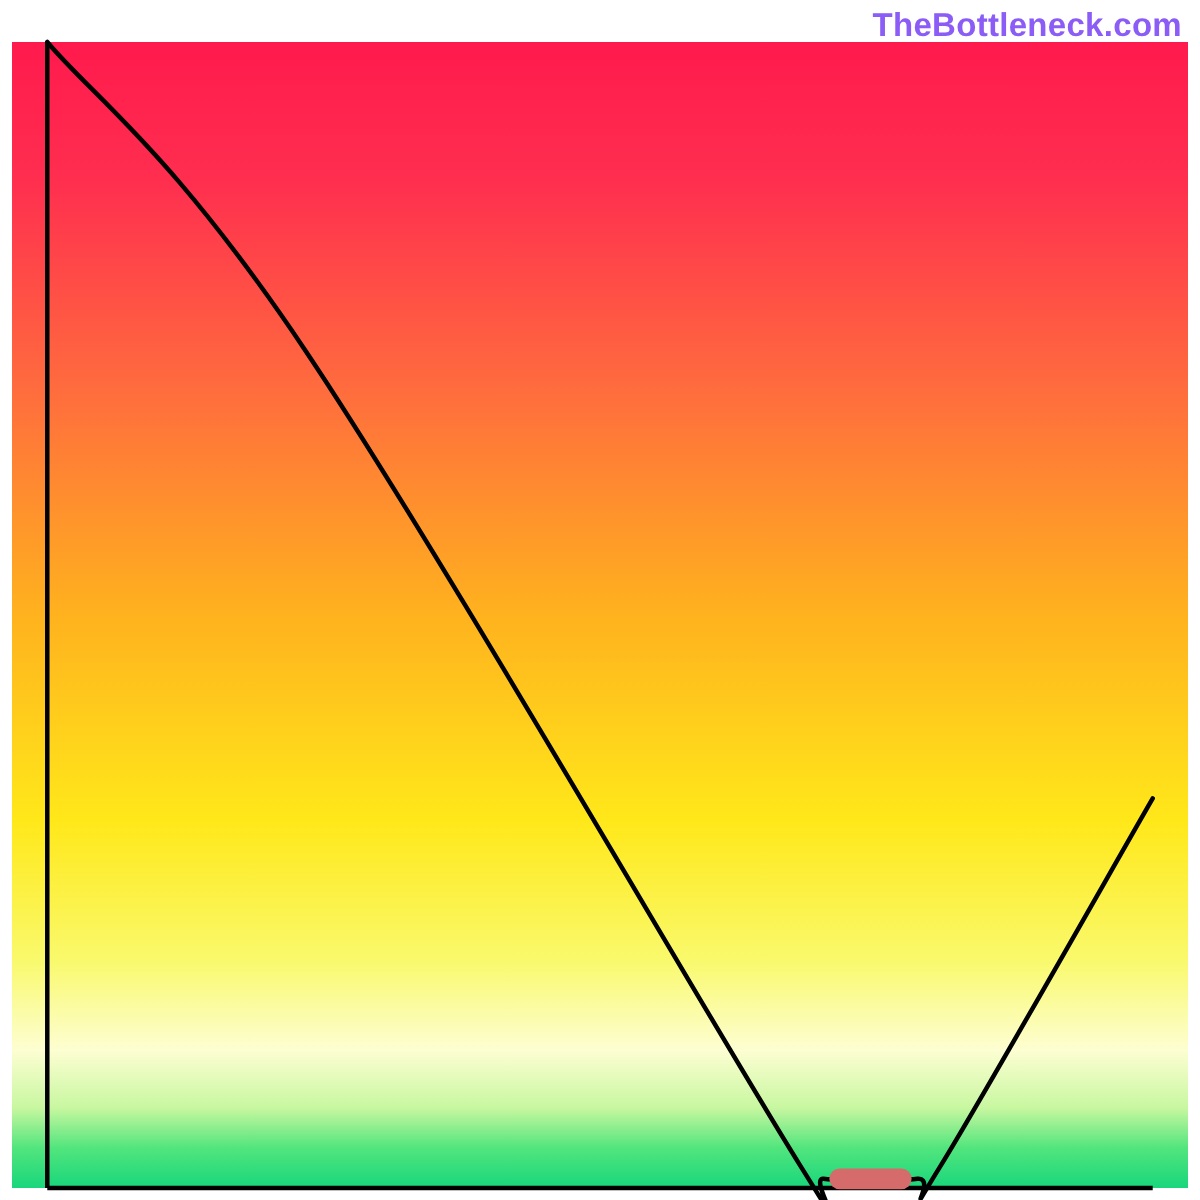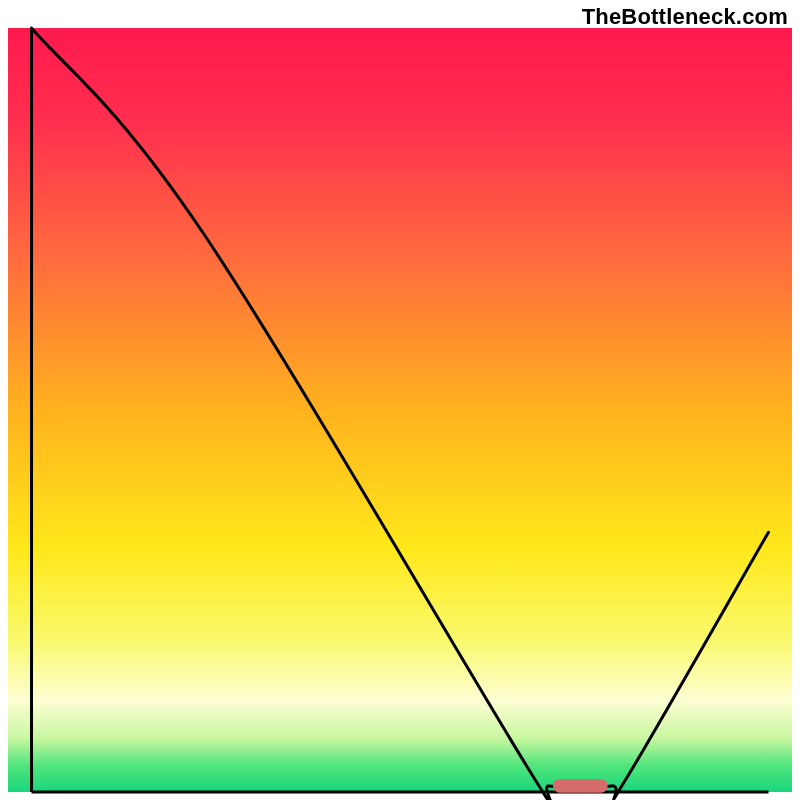--- a/index.html
+++ b/index.html
@@ -14,21 +14,21 @@
     position: relative;
     width: 800px;
     height: 800px;
   }
   .watermark {
     position: absolute;
     top: 4px;
     right: 12px;
     font-size: 22px;
     font-weight: 600;
-    color: #000000;
+    color: #8b5cf6;
     z-index: 10;
     letter-spacing: 0.2px;
   }
   svg {
     position: absolute;
     top: 0;
     left: 0;
   }
 </style>
 </head>

